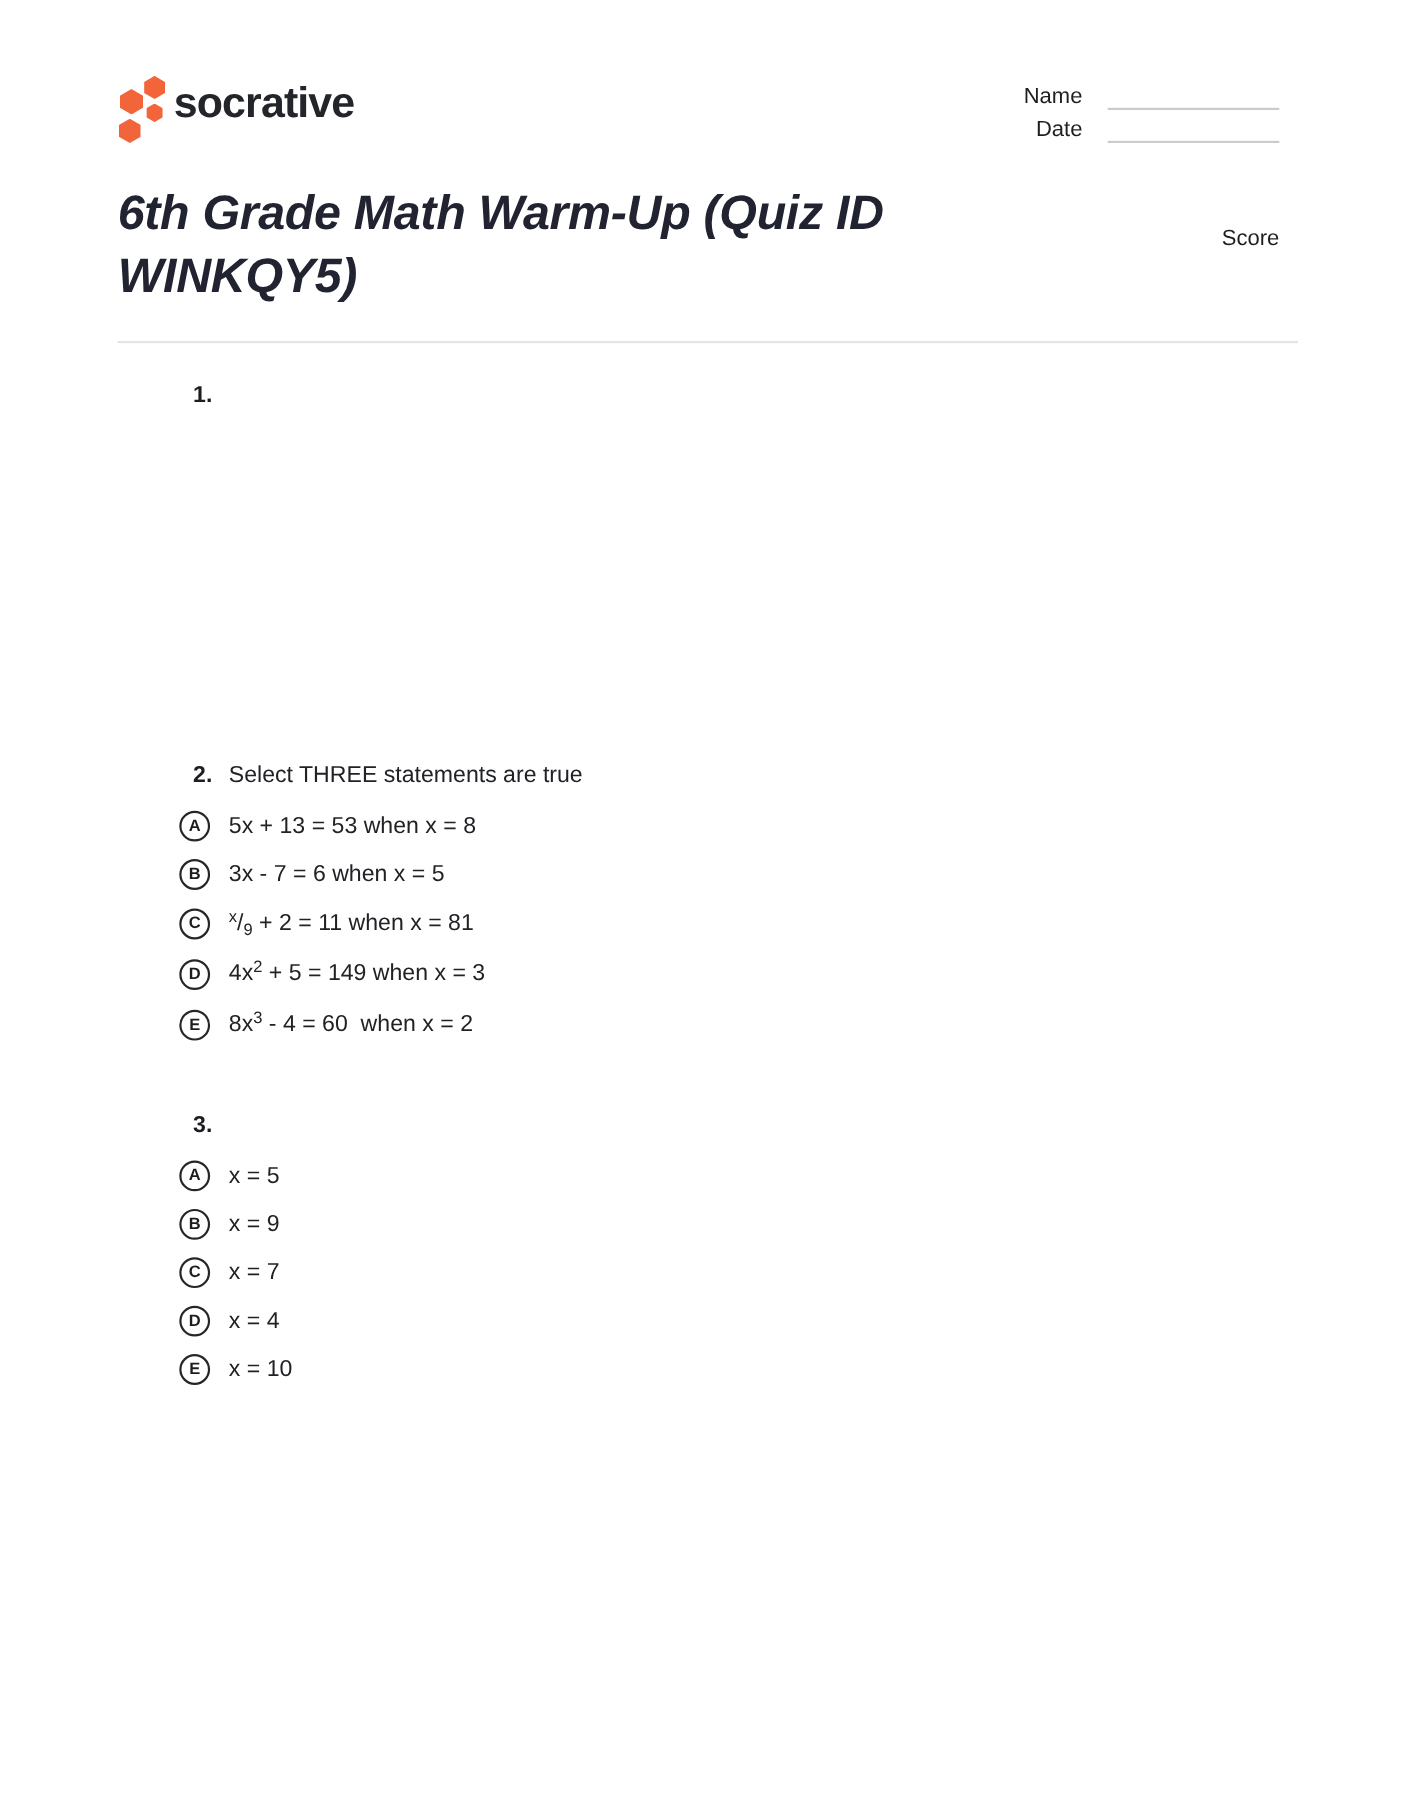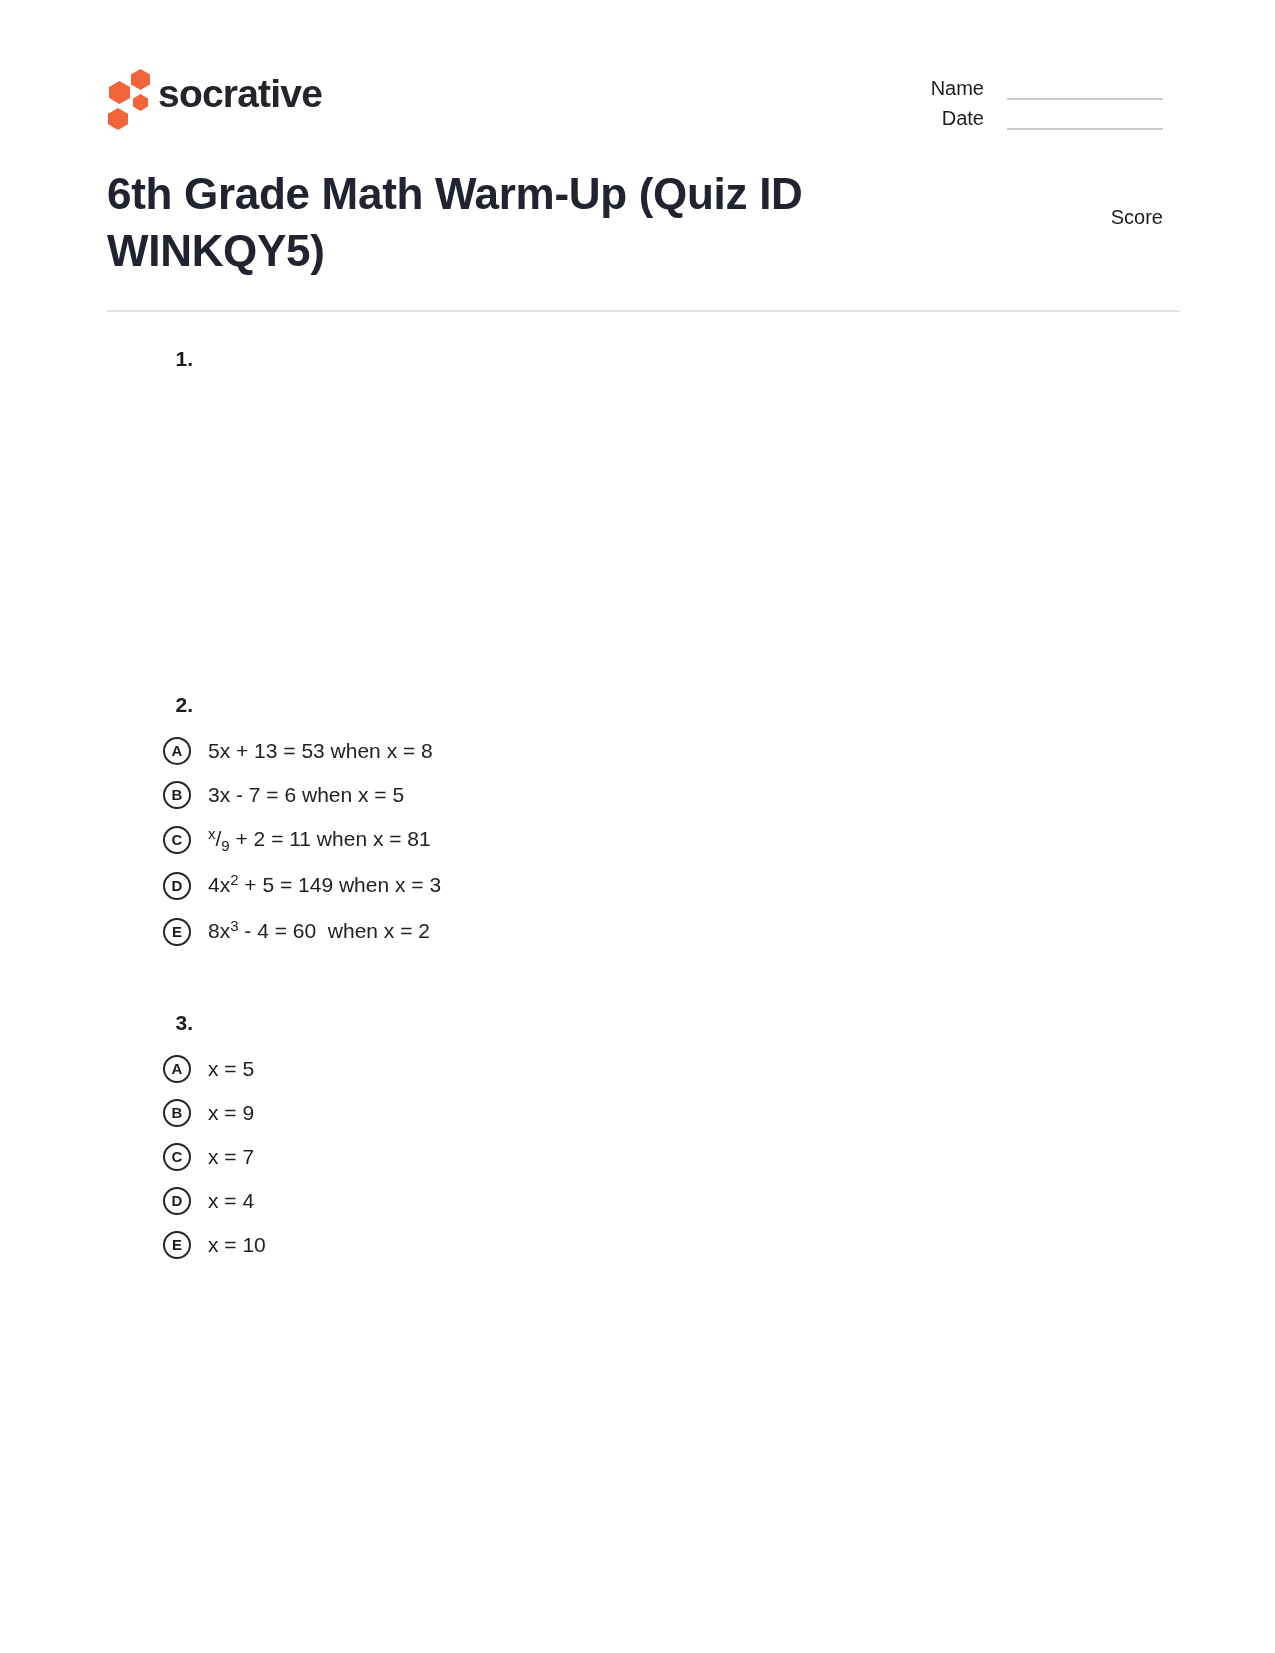--- a/index.html
+++ b/index.html
@@ -36,21 +36,21 @@
   .field-label { width: 110px; text-align: right; font-size: 20px; line-height: 24px; color: #1c1e21; }
   .field-line { flex: 1; height: 22px; border-bottom: 2px solid #c9cbce; }
   .field-name  { top: 76px; }
   .field-date  { top: 106px; }
   .field-score { top: 205px; flex-direction: column; }
 
   
   .title {
     position: absolute; left: 107px; top: 165px; width: 720px;
     font-size: 44px; line-height: 57px; font-weight: 700;
-    letter-spacing: -0.3px; color: #212430;
+    letter-spacing: -0.3px; color: #212430; font-style: italic;
   }
   .divider { position: absolute; left: 107px; top: 310px; width: 1073px; height: 2px; background: #e2e4e6; }
 
   
   .question { position: absolute; left: 140px; width: 980px; color: #202226; }
   .q1 { top: 344px; }
   .q2 { top: 690px; }
   .q3 { top: 1008px; }
   .q-head { display: flex; align-items: baseline; }
   .q-num  { width: 53px; text-align: right; font-size: 21px; font-weight: 700; line-height: 29px; color: #1b1d20; }
@@ -98,20 +98,21 @@
 
   <main id="questions">
       <section class="question q1">
         <div class="q-head">
           <span class="q-num">1.</span>
         </div>
       </section>
       <section class="question q2">
         <div class="q-head">
           <span class="q-num">2.</span>
+          <span class="q-text">Select THREE statements are true</span>
         </div>
         <div class="options">
           <div class="opt">
             <span class="bubble">A</span>
             <span class="opt-text"><span>5x + 13 = 53 when x = 8</span></span>
           </div>
           <div class="opt">
             <span class="bubble">B</span>
             <span class="opt-text"><span>3x - 7 = 6 when x = 5</span></span>
           </div>

